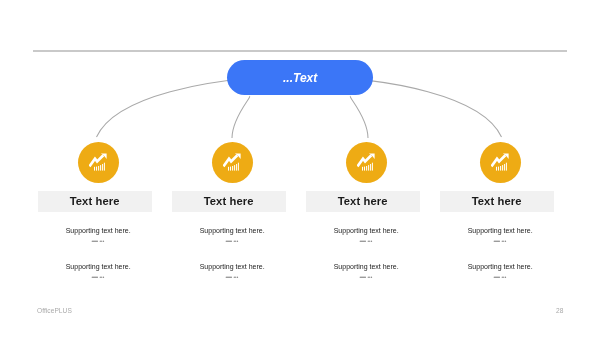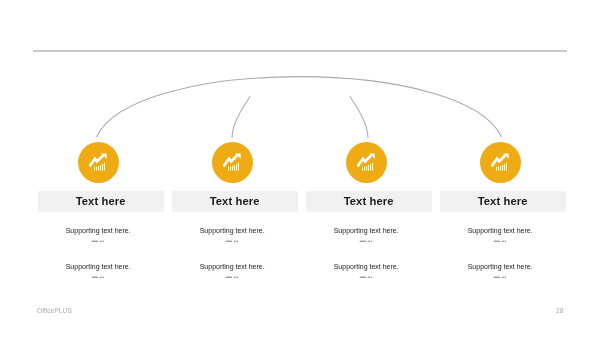--- a/index.html
+++ b/index.html
@@ -23,21 +23,21 @@
   }
   .center-node span {
     transform:translateZ(0);
     color:#ffffff; font-weight:bold; font-style:italic; font-size:12px;
   }
 
   .circle { position:absolute; top:141.6px; width:41.2px; height:41.2px; border-radius:50%; background:#eeab14; }
   .chart-icon { position:absolute; left:11.2px; top:11.5px; }
 
   .label-box {
-    position:absolute; top:190.6px; width:126px; height:21.8px; background:#f1f1f1;
+    position:absolute; top:190.6px; width:114px; height:21.8px; background:#f1f1f1;
     display:flex; align-items:center; justify-content:center;
   }
   .label-box span {
     transform:translateZ(0);
     font-size:11.2px; font-weight:bold; color:#1b1b1b; letter-spacing:0.1px;
   }
 
   .support { position:absolute; width:121.2px; text-align:center; }
   .support .l1 { transform:translateZ(0); font-size:7px; line-height:7px; color:#1c1c1c; }
   .support .l2 {
@@ -57,20 +57,23 @@
 <div class="slide">
 
   <div class="top-rule"></div>
 
   <svg class="links" viewBox="0 0 600 337">
     <path d="M 96.5 137 C 133.5 56.5 464.5 56.5 501.5 137" fill="none" stroke="#a9a9a9" stroke-width="1.05"></path>
     <path d="M 249.3 96.4 C 252.5 96 232 117 232 138" fill="none" stroke="#a9a9a9" stroke-width="1.05"></path>
     <path d="M 350.7 96.4 C 347.5 96 368 117 368 138" fill="none" stroke="#a9a9a9" stroke-width="1.05"></path>
   </svg>
 
+  <div class="center-node">
+    <span>...Text</span>
+  </div>
 
   <div class="circle" style="left:78.3px;">
       <svg class="chart-icon" width="18.4" height="18.2" viewBox="0 0 22 22">
         <g fill="#ffffff">
           <rect x="5.93" y="16.69" width="1.25" height="4.59"></rect>
           <rect x="8.34" y="16.44" width="1.25" height="4.84"></rect>
           <rect x="10.88" y="15.72" width="1.25" height="5.56"></rect>
           <rect x="13.3" y="14.63" width="1.25" height="6.65"></rect>
           <rect x="15.72" y="13.3" width="1.2" height="7.98"></rect>
           <rect x="17.9" y="11.73" width="1.2" height="9.55"></rect>

